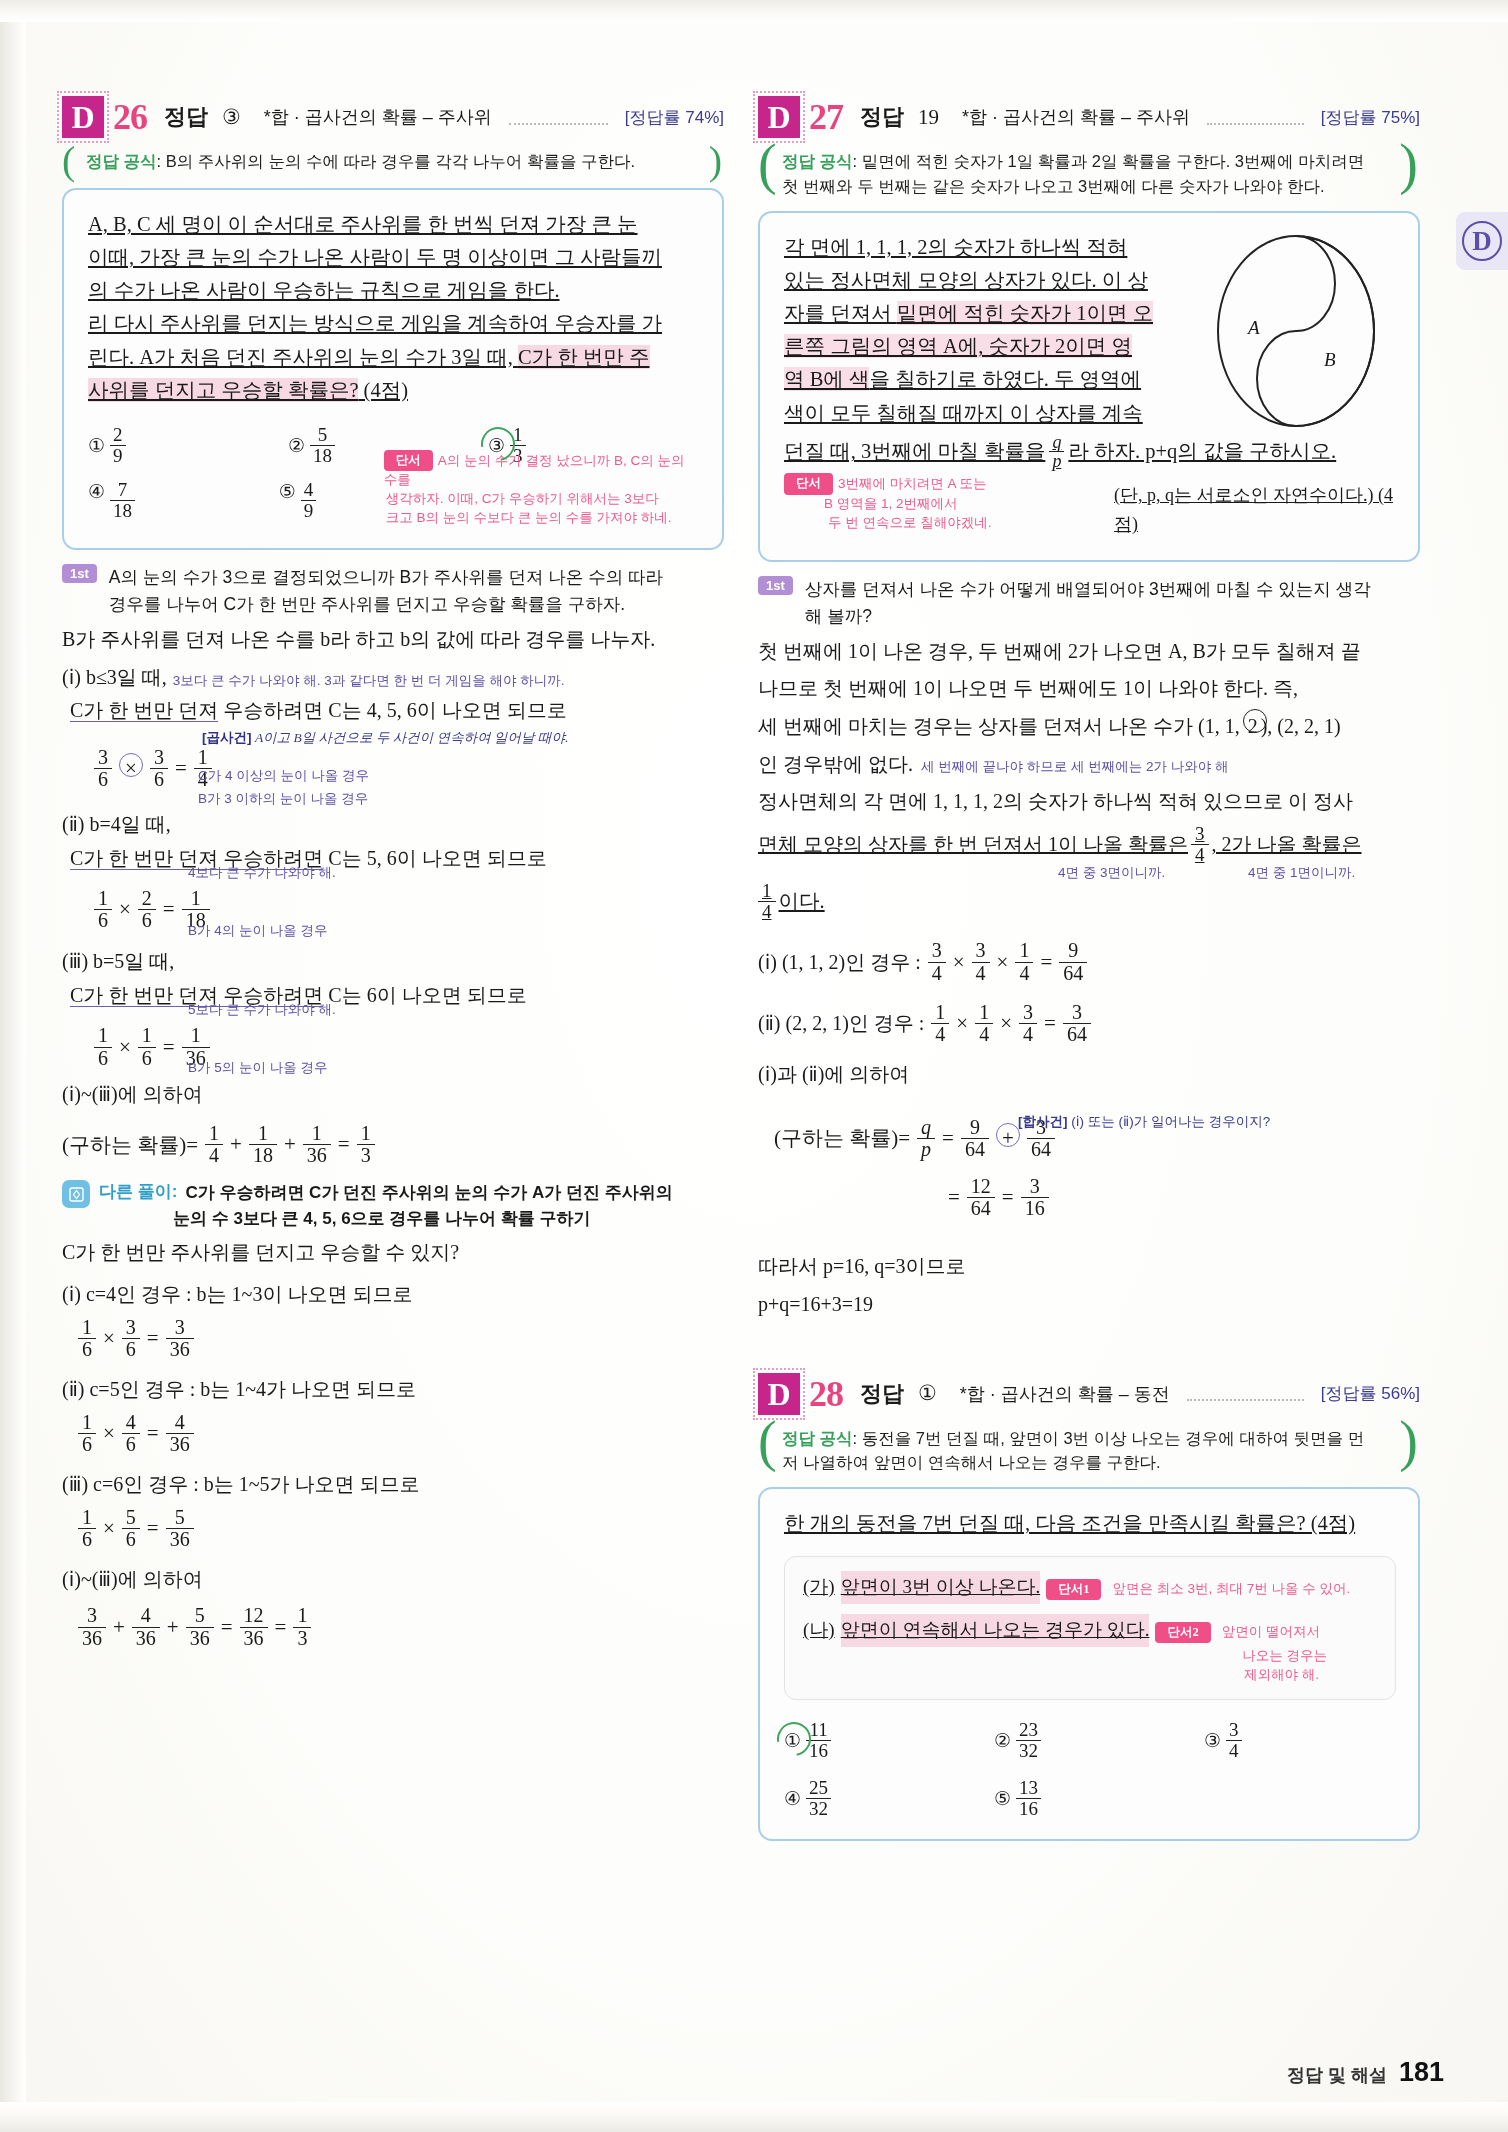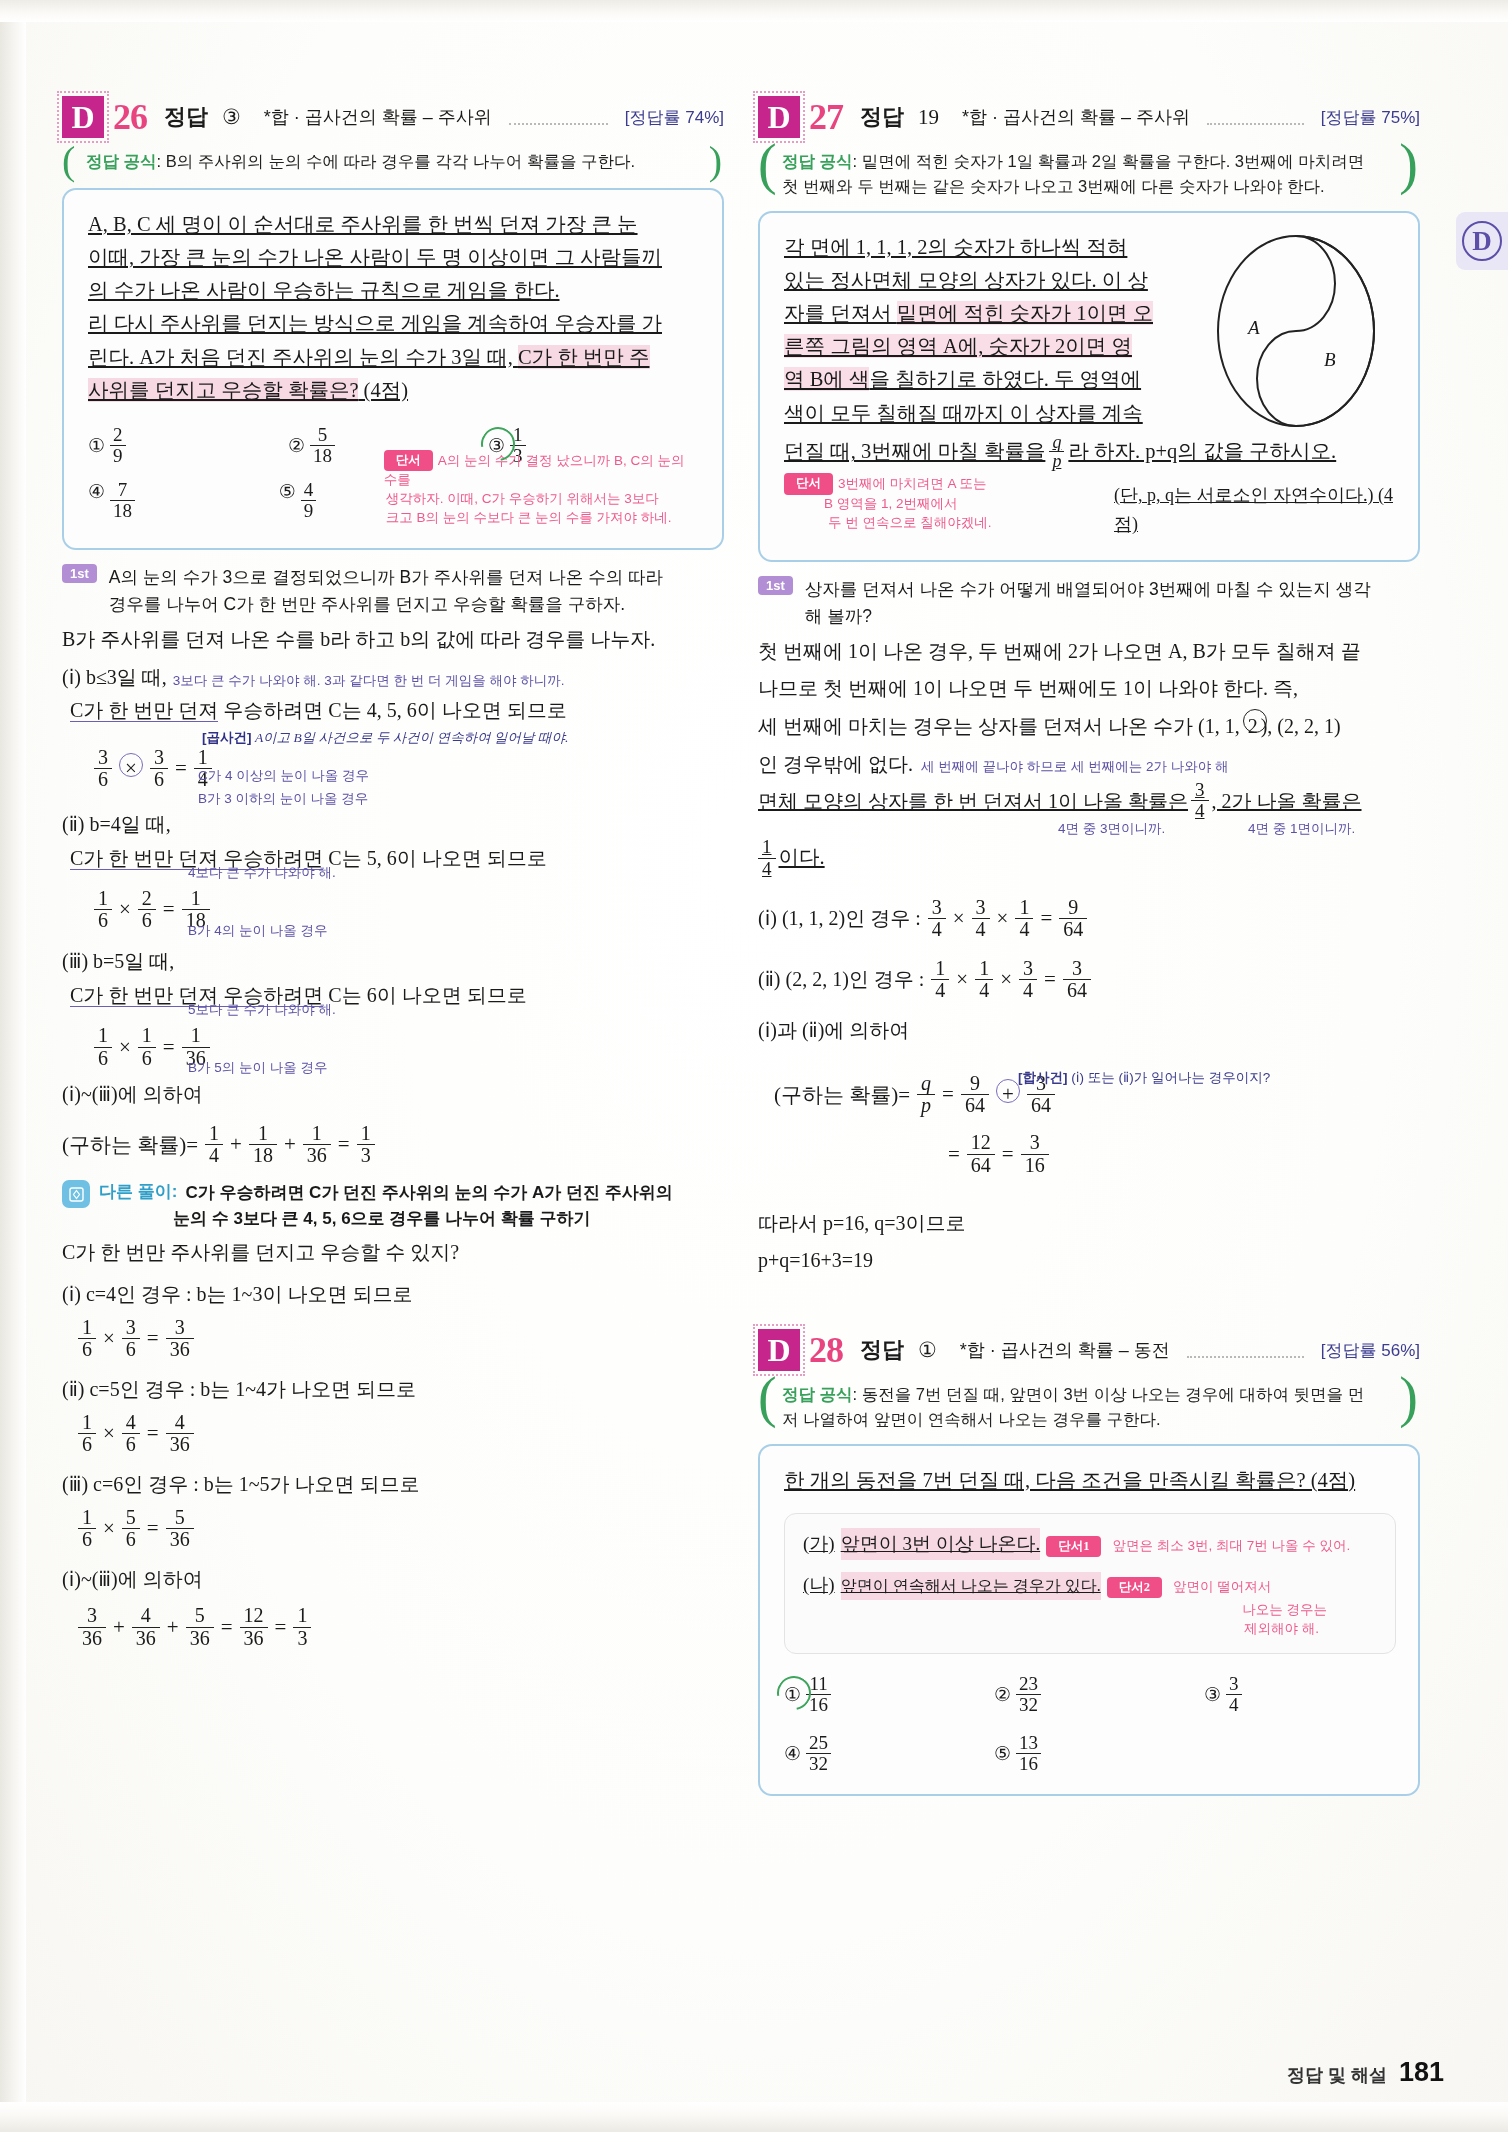--- a/index.html
+++ b/index.html
@@ -552,20 +552,21 @@
         <span>2</span>
         <span style="position:absolute;left:-2px;top:-2px;width:22px;height:22px;border:1.5px solid #222;border-radius:50%;"></span>
       </span><span>), (2, 2, 1)</span>
     </div>
     <div style="display:flex;align-items:flex-end;gap:8px;">
       <span class="body-line" style="margin:0;">인 경우밖에 없다.</span>
       <span class="note" style="padding-bottom:4px;">세 번째에 끝나야 하므로 세 번째에는 2가 나와야 해</span>
     </div>
 
 
+    <div class="body-line">정사면체의 각 면에 1, 1, 1, 2의 숫자가 하나씩 적혀 있으므로 이 정사</div>
 
     <div style="position:relative;">
       <div class="qtext" style="display:flex;align-items:center;gap:3px;font-size:20px;">
         <span>면체 모양의 상자를 한 번 던져서 1이 나올 확률은 </span>
         <span class="bigfrac" style="font-size:19px;">
           <span class="num">3</span>
           <span class="den">4</span>
         </span>
         <span>, 2가 나올 확률은</span>
       </div>
@@ -693,21 +694,21 @@
 
       <div style="border:1.5px solid #e3e3e3;border-radius:12px;background:#fbfbfb;padding:14px 16px 14px 18px;margin-top:16px;">
         <div style="display:flex;align-items:baseline;flex-wrap:wrap;gap:6px;">
           <span class="qtext" style="font-size:19px;">(가)</span>
           <span class="qtext hl" style="font-size:19px;">앞면이 3번 이상 나온다.</span>
           <span class="clue-tag">단서1</span>
           <span class="clue">앞면은 최소 3번, 최대 7번 나올 수 있어.</span>
         </div>
         <div style="display:flex;align-items:baseline;flex-wrap:wrap;gap:6px;margin-top:10px;">
           <span class="qtext" style="font-size:19px;">(나)</span>
-          <span class="qtext hl" style="font-size:16px;">앞면이 연속해서 나오는 경우가 있다.</span>
+          <span class="qtext hl" style="font-size:19px;">앞면이 연속해서 나오는 경우가 있다.</span>
           <span class="clue-tag">단서2</span>
           <span class="clue">앞면이 떨어져서</span>
         </div>
         <div class="clue" style="text-align:right;padding-right:52px;">나오는 경우는</div>
         <div class="clue" style="text-align:right;padding-right:60px;">제외해야 해.</div>
       </div>
 
       <div class="choices" style="margin-top:20px;">
         <div class="ch" style="width:210px;">
           <span class="cnum circled">①</span>

